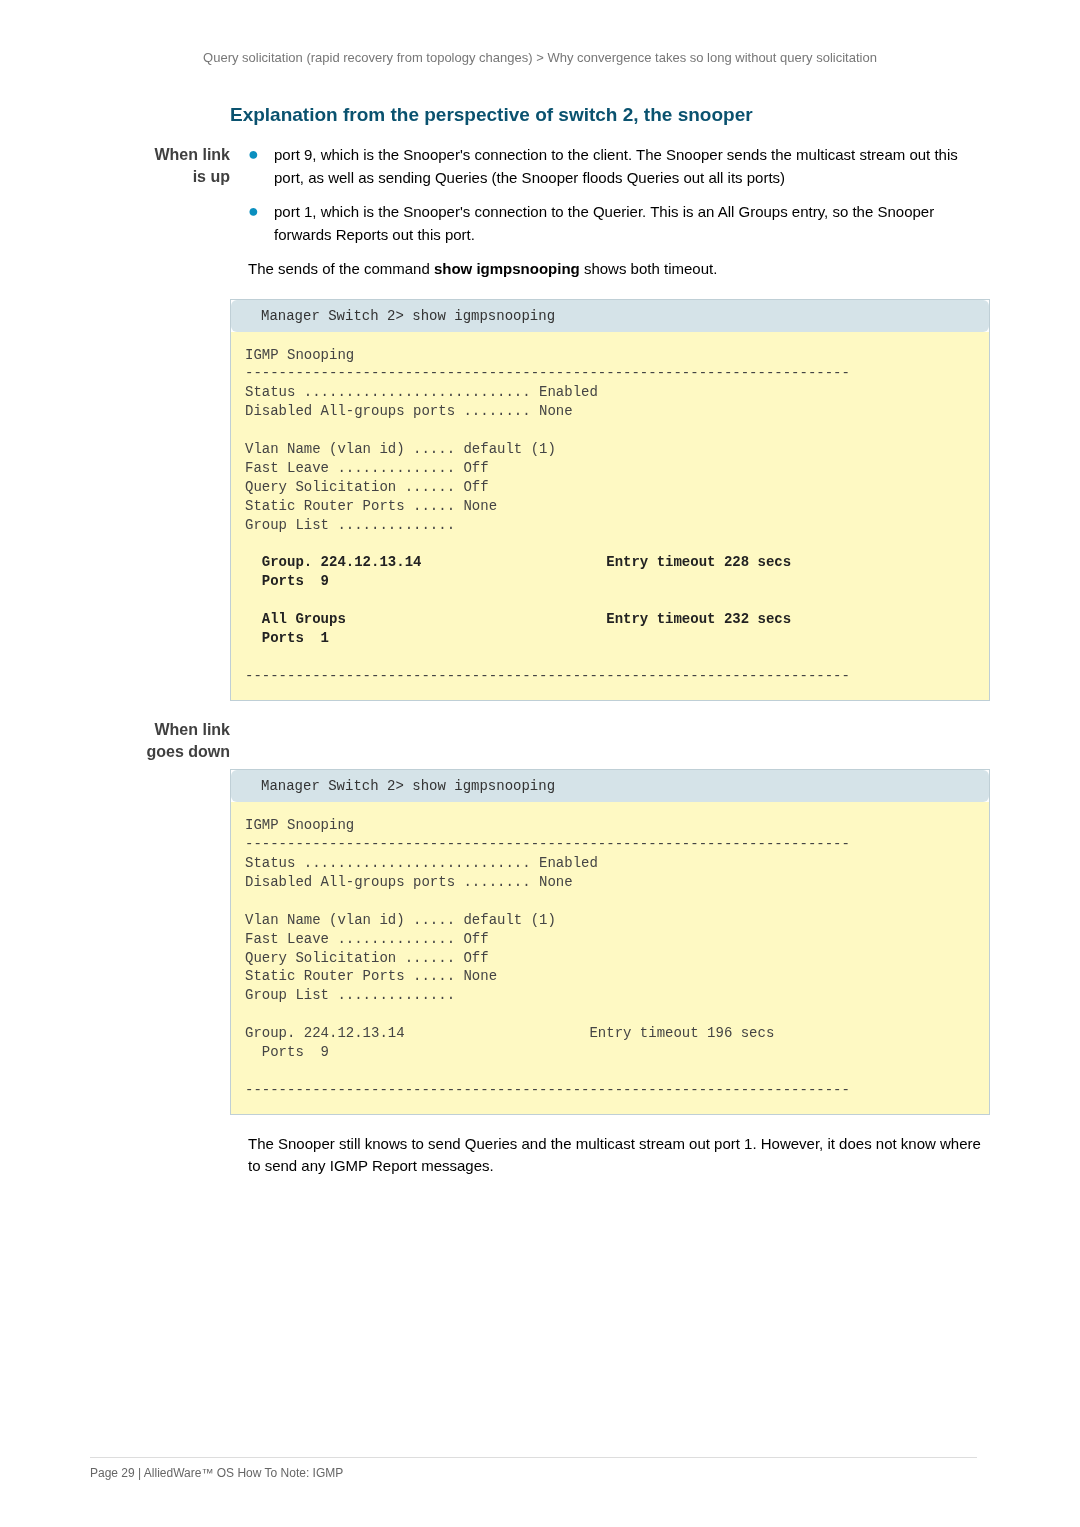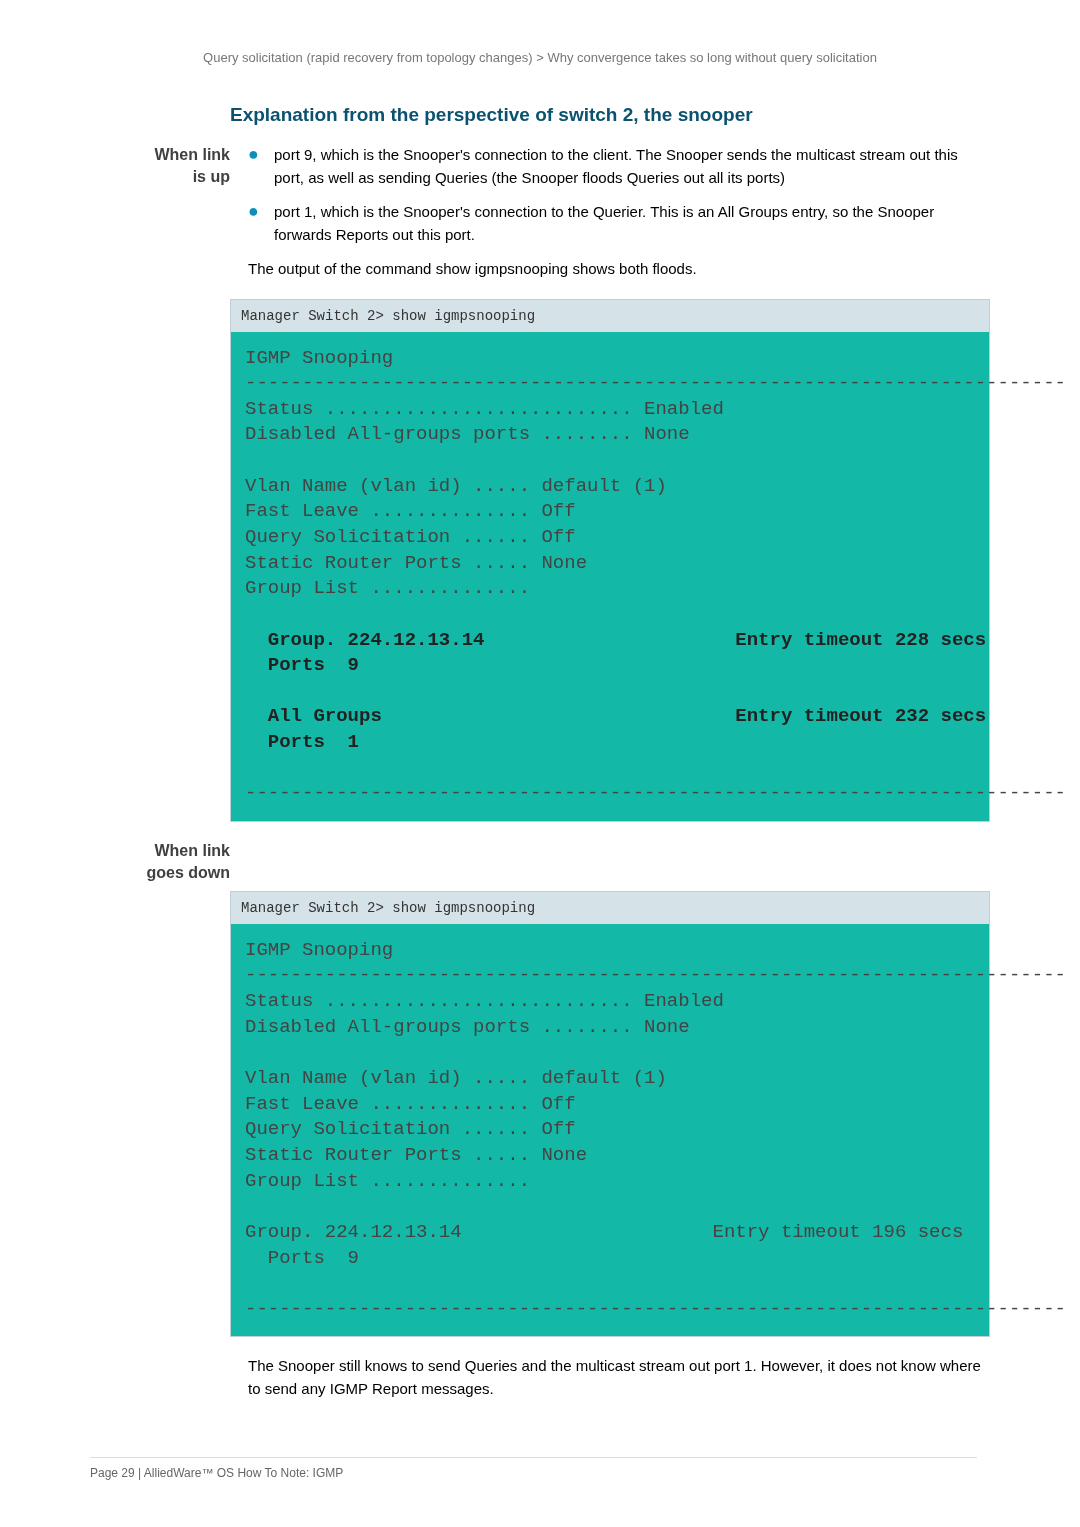--- a/index.html
+++ b/index.html
@@ -44,21 +44,21 @@
     line-height: 1.4;
   }
   .body-col {
     flex: 1;
     font-size: 15px;
     line-height: 1.5;
   }
   .body-col p {
     margin: 0 0 12px 0;
   }
-  .body-col b.cmd { font-weight: normal; }
+  .body-col b.cmd { font-weight: bold; }
   ul.bullets {
     list-style: none;
     padding: 0;
     margin: 0 0 10px 0;
   }
   ul.bullets li {
     display: flex;
     margin-bottom: 12px;
   }
   .bullet-dot {
@@ -70,30 +70,31 @@
   }
   .bullet-text { flex: 1; }
   .code-block {
     margin-left: 140px;
     border: 1px solid #bfcfd6;
     margin-bottom: 18px;
     margin-top: 6px;
   }
   .code-header {
     background: #d5e3e8;
-    padding: 8px 10px;
+    padding: 8px 30px;
     font-family: "Courier New", monospace;
     font-size: 14px;
     color: #333;
+    border-radius: 6px;
   }
   .code-body {
-    background: #14b8a6;
+    background: #fef9c3;
     padding: 14px;
     font-family: "Courier New", monospace;
-    font-size: 19px;
+    font-size: 14px;
     color: #444;
     white-space: pre;
     line-height: 1.35;
   }
   .code-body .bold { font-weight: bold; color: #222;}
   .footer {
     position: absolute;
     bottom: 30px;
     left: 90px;
     right: 103px;
@@ -124,21 +125,21 @@
         <li>
           <span class="bullet-dot">●</span>
           <span class="bullet-text">port 9, which is the Snooper's connection to the client. The Snooper sends the multicast stream out this port, as well as sending Queries (the Snooper floods Queries out all its ports)</span>
         </li>
         <li>
           <span class="bullet-dot">●</span>
           <span class="bullet-text">port 1, which is the Snooper's connection to the Querier. This is an All Groups entry, so the Snooper forwards Reports out this port.</span>
         </li>
       </ul>
       <p>
-        <span>The output of the command </span><b class="cmd">show igmpsnooping</b><span> shows both floods.</span>
+        <span>The sends of the command </span><b class="cmd">show igmpsnooping</b><span> shows both timeout.</span>
       </p>
     </div>
   </div>
 
   <div class="code-block">
     <div class="code-header">Manager Switch 2&gt; show igmpsnooping</div>
     <div class="code-body"><span>IGMP Snooping</span>
 <span>------------------------------------------------------------------------</span>
 <span>Status ........................... Enabled</span>
 <span>Disabled All-groups ports ........ None</span>

